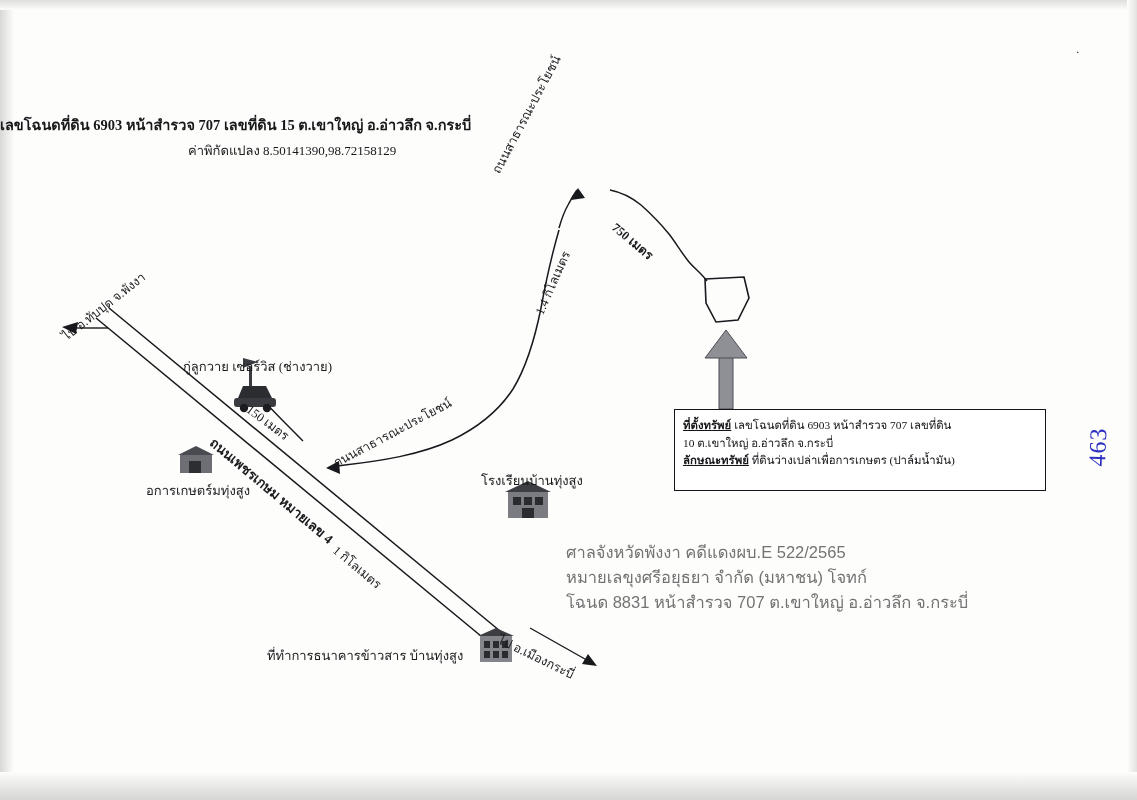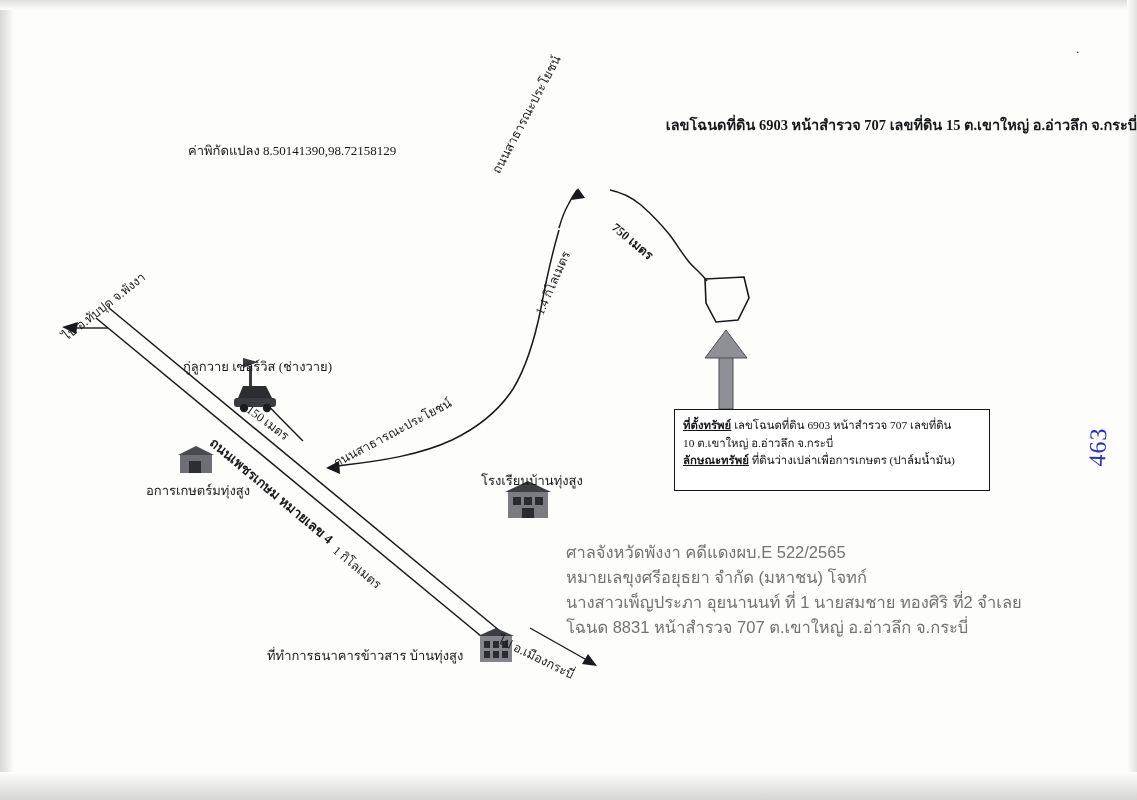--- a/index.html
+++ b/index.html
@@ -57,21 +57,21 @@
     left: 0; top: 78px;
     width: 1137px;
     text-align: center;
     font-size: 14px;
     font-weight: bold;
     white-space: normal;
   }
   #subtitle {
     left: 0; top: 113px;
     width: 1137px;
-    text-align: right;
+    text-align: left;
     font-size: 14.5px;
     font-weight: bold;
     white-space: normal;
   }
   #coords {
     left: 188px; top: 140px;
     font-size: 13px;
   }
 
   
@@ -150,21 +150,21 @@
   }
   #label-bank {
     left: 267px; top: 645px;
     font-size: 13px;
   }
 
   
   #info-box {
     position: absolute;
     left: 674px; top: 409px;
-    width: 316px;
+    width: 372px;
     height: 82px;
     border: 1.4px solid #141518;
     background: rgba(255,255,255,0.9);
     box-sizing: border-box;
     padding: 7px 16px 0 8px;
   }
   #info-box .line {
     font-size: 11.4px;
     line-height: 1.55;
     color: #141518;
@@ -309,20 +309,19 @@
 
   <div id="info-box">
     <div class="line serif"><span class="u">ที่ตั้งทรัพย์</span><span> เลขโฉนดที่ดิน 6903 หน้าสำรวจ 707 เลขที่ดิน</span></div>
     <div class="line serif">10 ต.เขาใหญ่ อ.อ่าวลึก จ.กระบี่</div>
     <div class="line serif"><span class="u">ลักษณะทรัพย์</span><span> ที่ดินว่างเปล่าเพื่อการเกษตร (ปาล์มน้ำมัน)</span></div>
   </div>
 
   <div id="case-block">
     <div>ศาลจังหวัดพังงา คดีแดงผบ.E 522/2565</div>
     <div>หมายเลขุงศรีอยุธยา จำกัด (มหาชน)  โจทก์</div>
-    <div>นางสาวเพ็ญประภา อุยนานนท์ ที่ 1 นายสมชาย ทองศิริ ที่2   จำเลย</div>
     <div id="case-line-4">โฉนด 8831 หน้าสำรวจ 707 ต.เขาใหญ่ อ.อ่าวลึก จ.กระบี่</div>
   </div>
 
   <div id="page-number">463</div>
   <div id="corner-mark">·</div>
 
 </div>
 
 </body></html>

